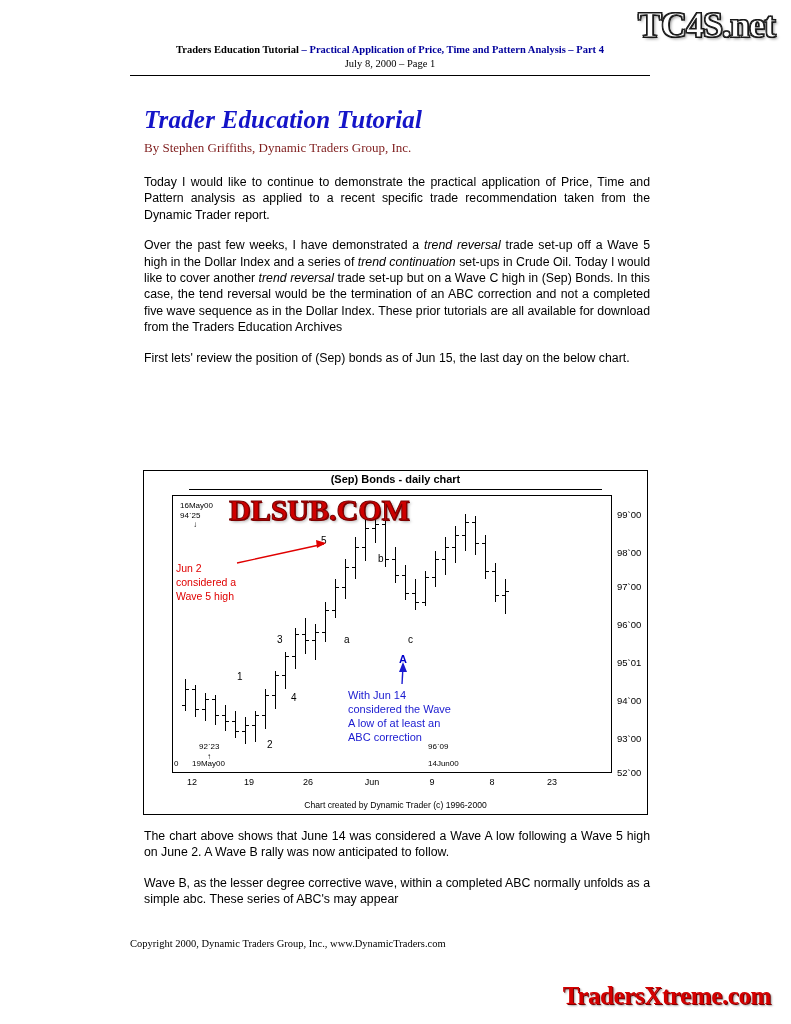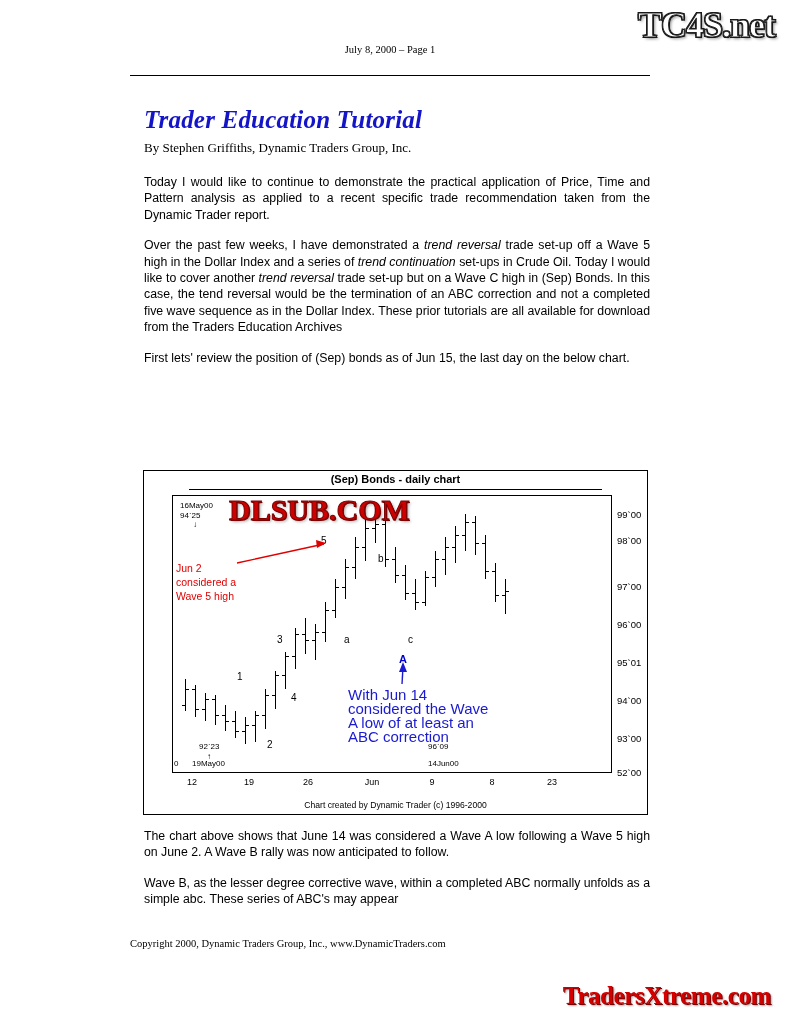--- a/index.html
+++ b/index.html
@@ -94,21 +94,21 @@
     font-family: "Liberation Serif", serif;
     font-style: italic;
     font-weight: bold;
     font-size: 25px;
     color: #1414c8;
     letter-spacing: .2px;
   }
   .byline {
     margin: 0 0 18px 0;
     font-size: 13px;
-    color: #000000;
+    color: #7f1d1d;
   }
   h2.subtitle {
     margin: 0 0 16px 0;
     font-family: "Liberation Sans", sans-serif;
     font-weight: bold;
     font-size: 14.5px;
     color: #0000c8;
   }
   p.para {
     margin: 0 0 14px 0;
@@ -212,21 +212,21 @@
   .note-red {
     position: absolute;
     font-family: "Liberation Sans", sans-serif;
     font-size: 10.5px;
     line-height: 14px;
     color: #e00000;
   }
   .note-blue {
     position: absolute;
     font-family: "Liberation Sans", sans-serif;
-    font-size: 15px;
+    font-size: 11px;
     line-height: 14px;
     color: #1a1ad0;
   }
   .small-note {
     position: absolute;
     font-family: "Liberation Sans", sans-serif;
     font-size: 8px;
     line-height: 9.5px;
     color: #000;
     white-space: pre;
@@ -246,20 +246,23 @@
 </style>
 </head>
 <body>
 
 <div class="page">
 
   <div class="wm-tc4s">TC4S.net</div>
   <div class="wm-txt">TradersXtreme.com</div>
 
   <div class="header">
+    <div class="h-line1">
+      <span class="plain">Traders Education Tutorial </span><span class="blue">– Practical Application of Price, Time and Pattern Analysis – Part 4</span>
+    </div>
     <div class="h-line2">July 8, 2000 – Page  1</div>
   </div>
   <div class="header-rule"></div>
 
   <div class="content">
     <h1 class="title">Trader Education Tutorial</h1>
     <p class="byline">By Stephen Griffiths, Dynamic Traders Group, Inc.</p>
     <p class="para">Today I would like to continue to demonstrate the practical application of Price, Time and Pattern analysis as applied to a recent specific trade recommendation taken from the Dynamic Trader report.</p>
     <p class="para">Over the past few weeks, I have demonstrated a <i>trend reversal</i> trade set-up off a Wave 5 high in the Dollar Index and a series of <i>trend continuation</i> set-ups in Crude Oil. Today I would like to cover another <i>trend reversal</i> trade set-up but on a Wave C high in (Sep) Bonds. In this case, the tend reversal would be the termination of an ABC correction and not a completed five wave sequence as in the Dollar Index. These prior tutorials are all available for download from the Traders Education Archives</p>
     <p class="para">First lets' review the position of (Sep) bonds as of Jun 15, the last day on the below chart.</p>
@@ -365,21 +368,21 @@
         <div class="tickR" style="left: 313px; top: 74.9143px;"></div>
         <div class="bar" style="left: 322px; top: 67.0286px; height: 39.4286px;"></div>
         <div class="tickL" style="left: 319px; top: 74.9143px;"></div>
         <div class="tickR" style="left: 323px; top: 98.5714px;"></div>
         <div class="bar" style="left: 332px; top: 82.8px; height: 35.4857px;"></div>
         <div class="tickL" style="left: 329px; top: 98.5714px;"></div>
         <div class="tickR" style="left: 333px; top: 94.6286px;"></div>
       </div>
 
     <div class="ytick" style="top:38px">99`00</div>
-    <div class="ytick" style="top:64px">98`00</div>
+    <div class="ytick" style="top:76px">98`00</div>
     <div class="ytick" style="top:110px">97`00</div>
     <div class="ytick" style="top:148px">96`00</div>
     <div class="ytick" style="top:186px">95`01</div>
     <div class="ytick" style="top:224px">94`00</div>
     <div class="ytick" style="top:262px">93`00</div>
     <div class="ytick" style="top:296px">52`00</div>
 
     <div class="xtick" style="left:48px">12</div>
     <div class="xtick" style="left:105px">19</div>
     <div class="xtick" style="left:164px">26</div>

